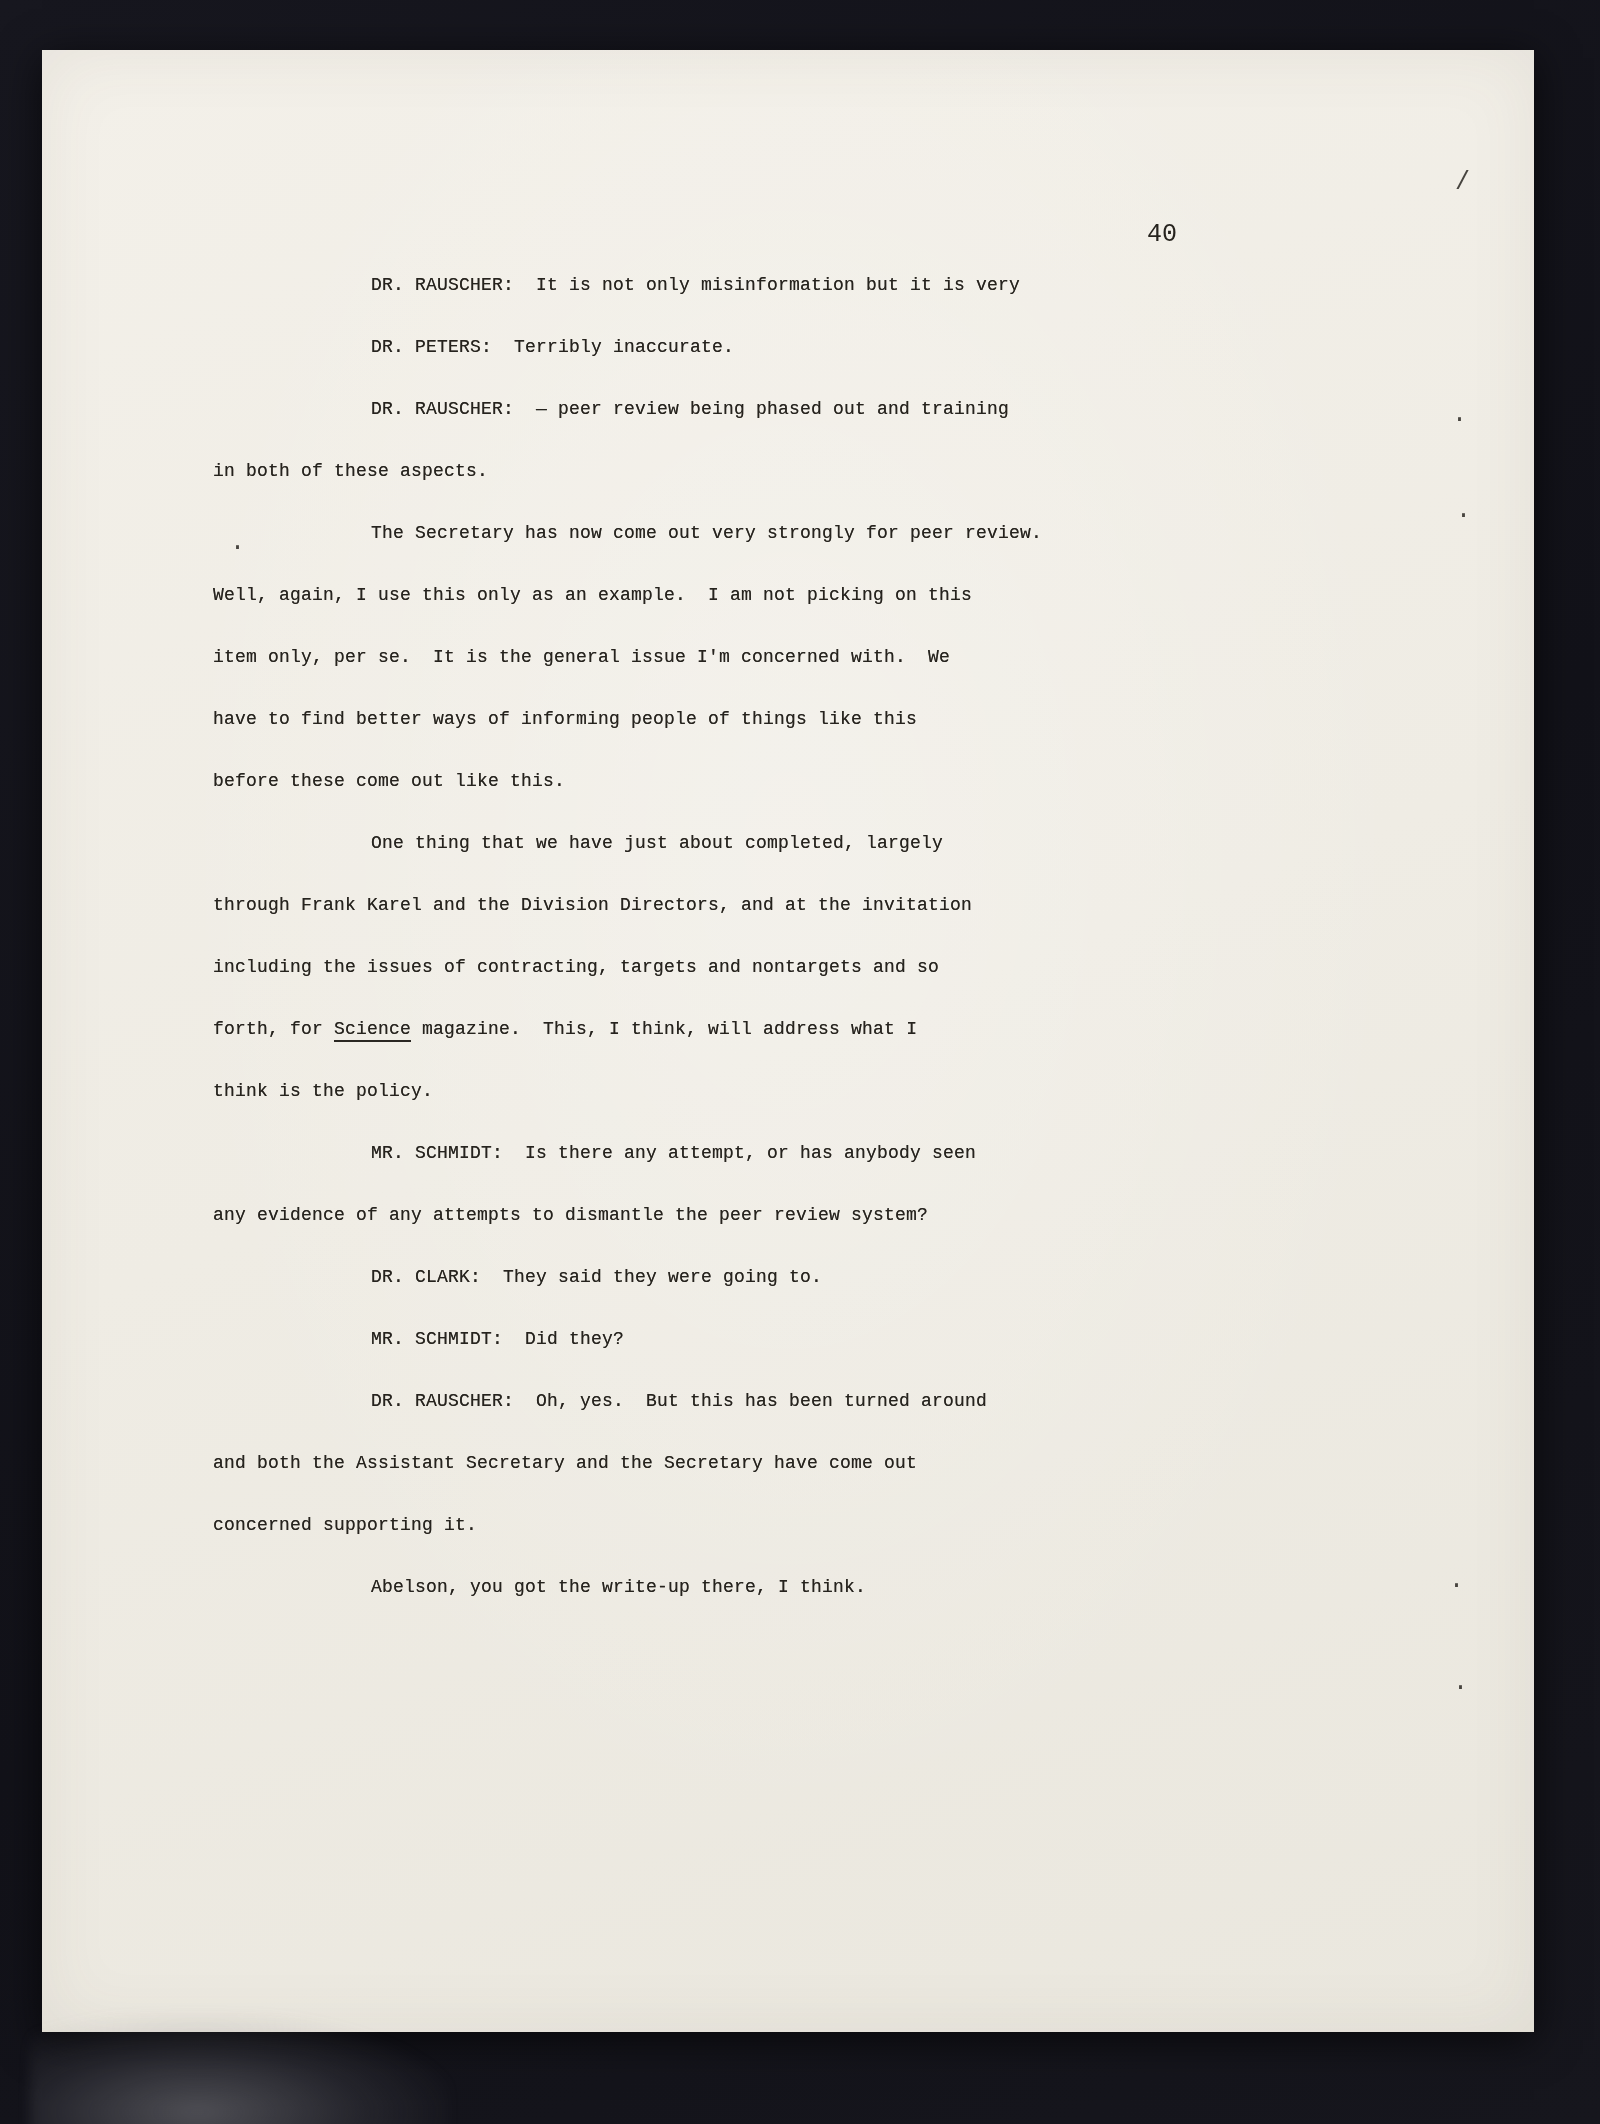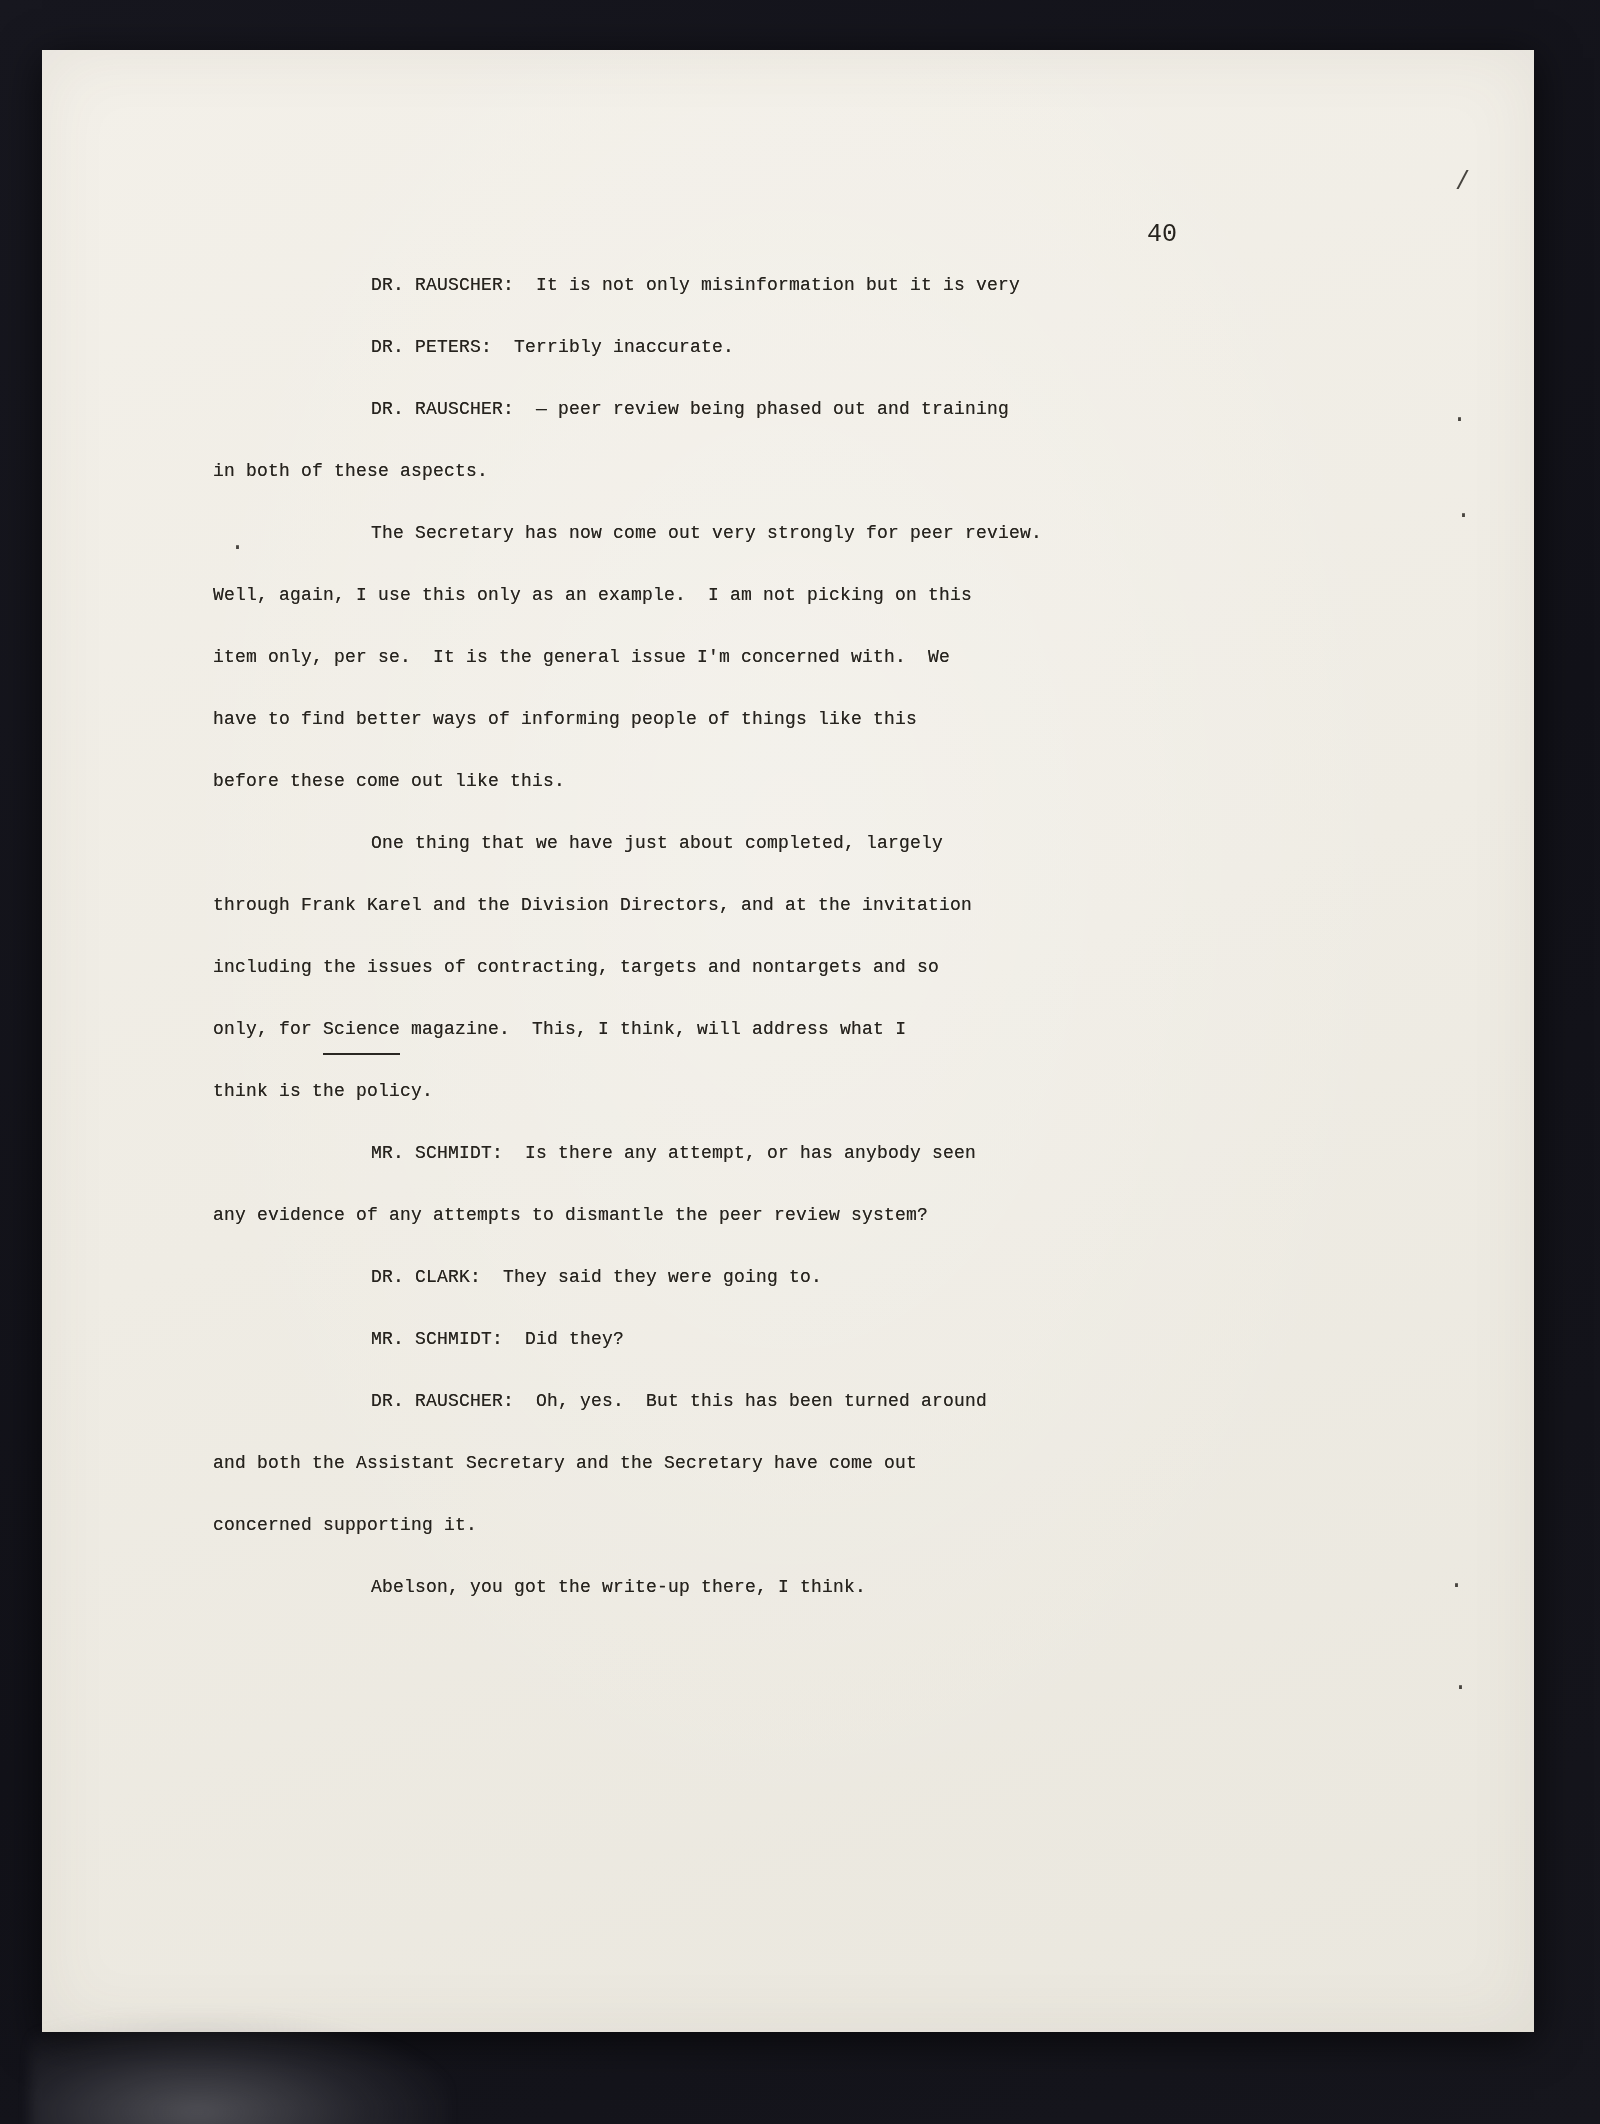--- a/index.html
+++ b/index.html
@@ -66,21 +66,21 @@
   .line {
     white-space: pre;
     letter-spacing: 0.2px;
     text-shadow: 0 0 0.5px rgba(38,35,30,0.7);
   }
 
   .line.indent { text-indent: 158px; }
 
   .underline {
     border-bottom: 2px solid #2a2722;
-    padding-bottom: 14px;
+    padding-bottom: 1px;
   }
 
   .artifact {
     position: absolute;
     font-size: 25px;
     color: #2a2722;
     opacity: 0.85;
   }
 </style>
 </head>
@@ -107,21 +107,21 @@
           <div class="line indent">The Secretary has now come out very strongly for peer review.</div>
           <div class="line">Well, again, I use this only as an example.  I am not picking on this</div>
           <div class="line">item only, per se.  It is the general issue I'm concerned with.  We</div>
           <div class="line">have to find better ways of informing people of things like this</div>
           <div class="line">before these come out like this.</div>
         </div>
         <div class="paragraph">
           <div class="line indent">One thing that we have just about completed, largely</div>
           <div class="line">through Frank Karel and the Division Directors, and at the invitation</div>
           <div class="line">including the issues of contracting, targets and nontargets and so</div>
-          <div class="line"><span>only, for </span><span class="underline">Science</span><span> magazine.  This, I think, will address what I</span></div>
+          <div class="line"><span>forth, for </span><span class="underline">Science</span><span> magazine.  This, I think, will address what I</span></div>
           <div class="line">think is the policy.</div>
         </div>
         <div class="paragraph">
           <div class="line indent">MR. SCHMIDT:  Is there any attempt, or has anybody seen</div>
           <div class="line">any evidence of any attempts to dismantle the peer review system?</div>
         </div>
         <div class="paragraph">
           <div class="line indent">DR. CLARK:  They said they were going to.</div>
         </div>
         <div class="paragraph">

